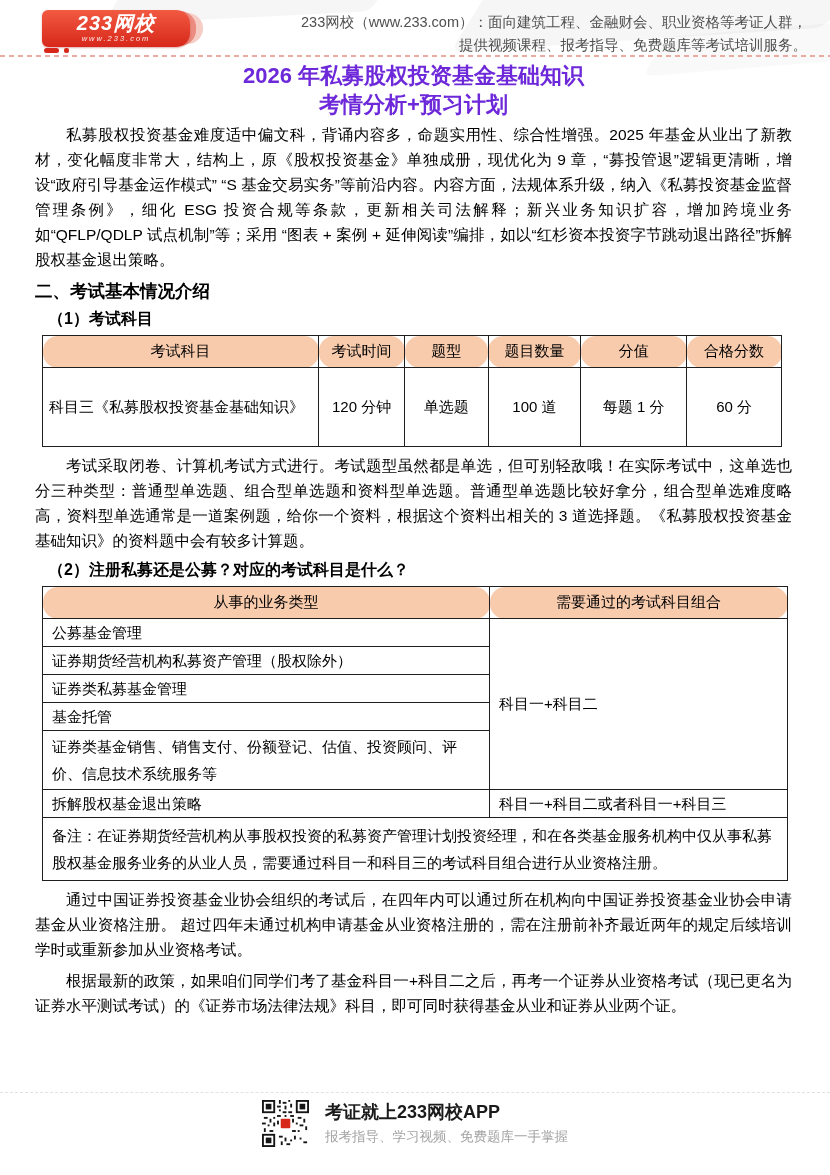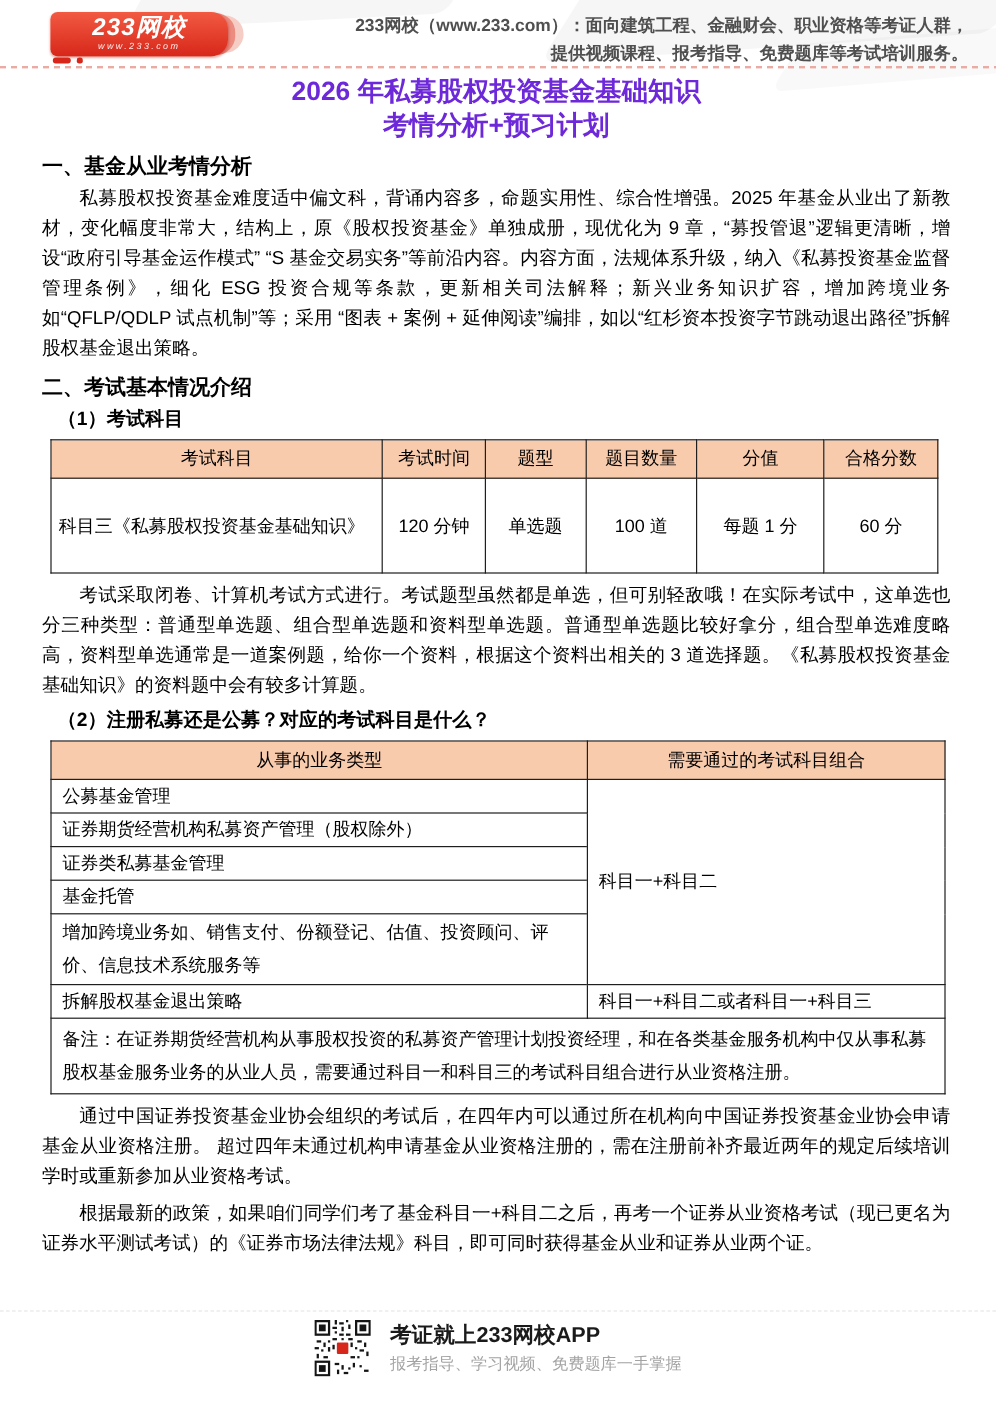--- a/index.html
+++ b/index.html
@@ -21,36 +21,36 @@
   .logo .echo2{position:absolute;right:-13px;top:3px;width:70px;height:31px;background:#f6cdc5;border-radius:10px 16px 16px 10px;}
   .logo .echo1{position:absolute;right:-6px;top:1px;width:70px;height:35px;background:#ec8b7f;border-radius:10px 16px 16px 10px;}
   .logo .logo-main{position:absolute;left:0;top:0;right:0;bottom:0;background:linear-gradient(180deg,#f25a42,#d7271a);border-radius:6px 14px 14px 6px;color:#fff;text-align:center;box-shadow:0 1px 2px rgba(160,20,10,.35);}
   .logo-brand{font-size:20px;font-weight:bold;font-style:italic;line-height:21px;margin-top:3px;letter-spacing:1px;}
   .logo-url{font-size:7.5px;line-height:9px;letter-spacing:2px;font-style:italic;opacity:.92;}
   .logo-marks{position:absolute;left:44px;top:48px;height:5px;}
   .logo-marks .dash{display:inline-block;width:15px;height:5px;background:#d7271a;border-radius:3px;vertical-align:top;}
   .logo-marks .dot{display:inline-block;width:5px;height:5px;background:#d7271a;border-radius:2px;margin-left:5px;vertical-align:top;}
 
   
-  .tagline{position:absolute;right:35px;top:11px;text-align:right;font-size:14.5px;line-height:23px;color:#4f4f4f;font-weight:bold;}
+  .tagline{position:absolute;right:35px;top:11px;text-align:right;font-size:14.5px;line-height:23px;color:#4f4f4f;}
 
   
   .dot-rule{position:absolute;top:55px;left:0;width:830px;height:2px;
     background-image:repeating-linear-gradient(90deg,#e9aba2 0 5px,transparent 5px 9px);}
 
   
   .content{position:absolute;top:56px;left:35px;width:757px;height:1030px;overflow:hidden;}
   .doc-title{margin:5px 0 2px;text-align:center;font-size:22px;font-weight:bold;line-height:29px;color:#6d28d9;}
   h2.sec{font-size:17.5px;line-height:24px;font-weight:bold;margin:7px 0 3px;color:#000;}
   h3.sub{font-size:16px;line-height:22px;font-weight:bold;margin:5px 0 5px;padding-left:13px;color:#000;}
   p.body{font-size:15.5px;line-height:25px;margin:3px 0 6px;text-indent:2em;text-align:justify;color:#000;}
 
   table{border-collapse:collapse;margin:2px 0 6px 7px;}
   table,th,td{border:1px solid #1f1f1f;}
-  th{background:#F8CBAD;font-weight:normal;font-size:15px;text-align:center;padding:0;}
+  th{background:#F8CBAD;font-weight:normal;font-size:15px;text-align:center;padding:0;border-radius:15px;}
 
   
   .t1{width:740px;table-layout:fixed;}
   .t1 th{height:31px;}
   .t1 td{height:78px;font-size:15px;text-align:center;vertical-align:middle;padding:0 2px;margin-top:24px;}
   .t1 td.first{text-align:left;padding-left:6px;}
 
   
   .t2{width:746px;table-layout:fixed;}
   .t2 th{height:31px;}
@@ -93,21 +93,20 @@
     </div>
     <div class="dot-rule"></div>
   </div>
 
   <div class="content">
     <div class="doc-title">
       <div>2026 年私募股权投资基金基础知识</div>
       <div>考情分析+预习计划</div>
     </div>
 
-    <h2 class="sec">一、基金从业考情分析</h2>
     <p class="body">私募股权投资基金难度适中偏文科，背诵内容多，命题实用性、综合性增强。2025 年基金从业出了新教材，变化幅度非常大，结构上，原《股权投资基金》单独成册，现优化为 9 章，“募投管退”逻辑更清晰，增设“政府引导基金运作模式” “S 基金交易实务”等前沿内容。内容方面，法规体系升级，纳入《私募投资基金监督管理条例》，细化 ESG 投资合规等条款，更新相关司法解释；新兴业务知识扩容，增加跨境业务如“QFLP/QDLP 试点机制”等；采用 “图表 + 案例 + 延伸阅读”编排，如以“红杉资本投资字节跳动退出路径”拆解股权基金退出策略。</p>
 
     <h2 class="sec">二、考试基本情况介绍</h2>
     <h3 class="sub">（1）考试科目</h3>
 
     <table class="t1">
       <colgroup>
         <col style="width:37%">
           <col style="width:11.5%">
           <col style="width:11.2%">
@@ -156,21 +155,21 @@
       <tr>
         <td>证券期货经营机构私募资产管理（股权除外）</td>
       </tr>
       <tr>
         <td>证券类私募基金管理</td>
       </tr>
       <tr>
         <td>基金托管</td>
       </tr>
       <tr>
-        <td class="two-line">增加跨境业务如、销售支付、份额登记、估值、投资顾问、评价、信息技术系统服务等</td>
+        <td class="two-line">证券类基金销售、销售支付、份额登记、估值、投资顾问、评价、信息技术系统服务等</td>
       </tr>
       <tr>
         <td>拆解股权基金退出策略</td>
         <td>科目一+科目二或者科目一+科目三</td>
       </tr>
       <tr>
         <td class="note-cell" colspan="2">备注：在证券期货经营机构从事股权投资的私募资产管理计划投资经理，和在各类基金服务机构中仅从事私募股权基金服务业务的从业人员，需要通过科目一和科目三的考试科目组合进行从业资格注册。</td>
       </tr>
     </tbody>
       </table>

